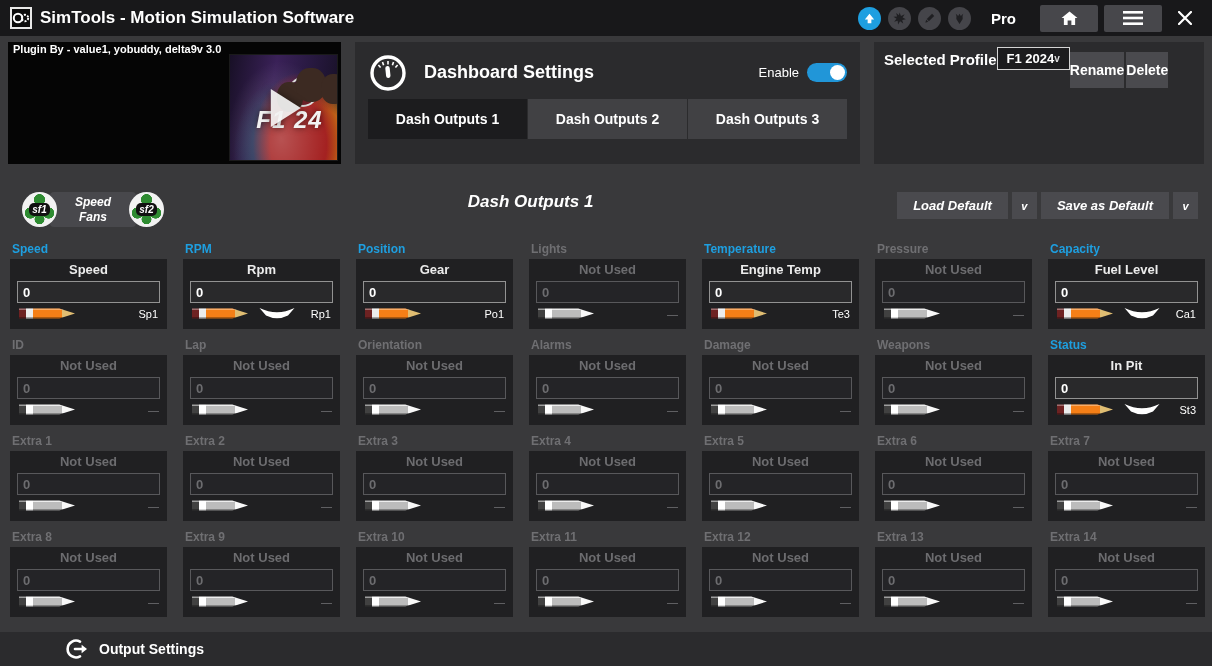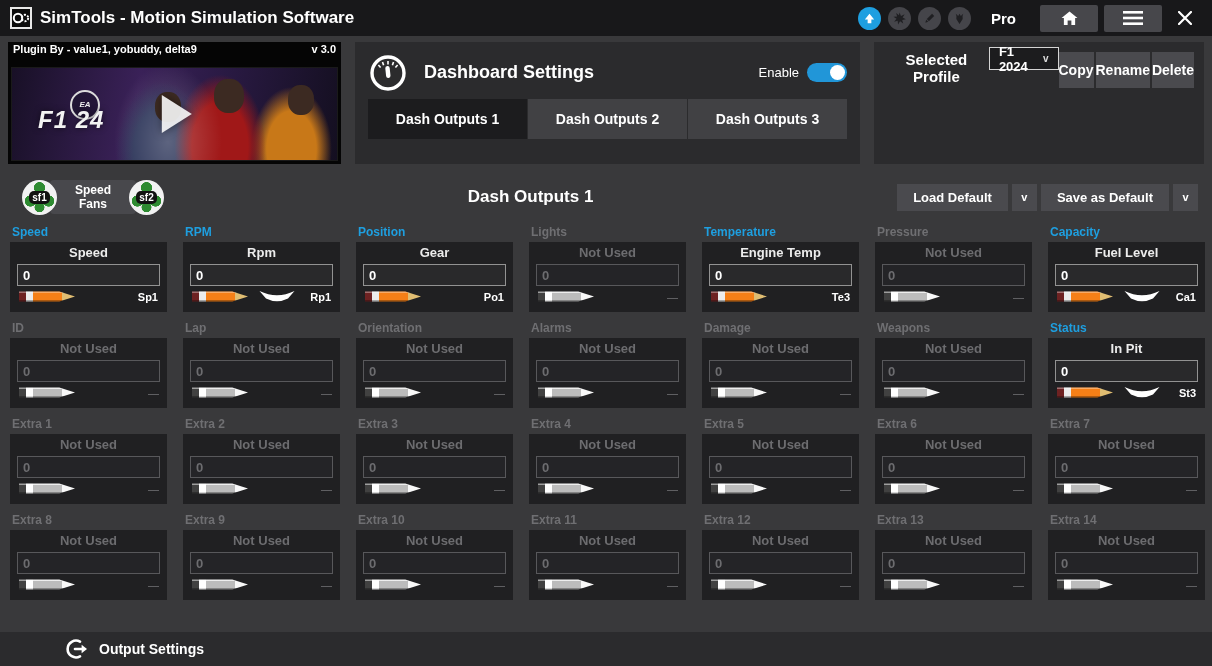--- a/index.html
+++ b/index.html
@@ -17,21 +17,21 @@
   .tb-spacer { flex:1; }
   .circle-btn { width:23px; height:23px; border-radius:50%; background:#45454a; display:flex; align-items:center; justify-content:center; margin-left:7px; flex:none; }
   .circle-btn.blue { background:#1e9fe0; }
   .pro-label { font-size:15px; font-weight:bold; margin:0 18px 0 20px; }
   .win-btn { width:58px; height:27px; background:#47474b; border-radius:2px; display:flex; align-items:center; justify-content:center; margin-left:6px; cursor:pointer; }
   .close-btn { width:34px; height:27px; display:flex; align-items:center; justify-content:center; margin-left:6px; }
   
   .content { flex:1; padding:6px 8px 0; display:flex; flex-direction:column; }
   .top-row { display:flex; gap:14px; height:122px; flex:none; }
   
-  .plugin-panel { width:333px; background:#050505; display:flex; flex-direction:column; flex:none; }
+  .plugin-panel { width:333px; background:#050505; display:flex; flex:none; }
   .plugin-head { display:flex; justify-content:space-between; font-size:11px; font-weight:bold; color:#fff; padding:1px 5px 0; }
   .video { flex:1; margin:12px 3px 3px; position:relative; overflow:hidden; border:1px solid #1a1a1a;
     background:
       radial-gradient(90px 130px at 48% 80%, rgba(255,255,255,.25), transparent 60%),
       radial-gradient(70px 110px at 64% 85%, #a01818 0 40%, transparent 65%),
       radial-gradient(65px 100px at 86% 88%, #c87818 0 38%, transparent 62%),
       radial-gradient(70px 110px at 46% 92%, #273055 0 40%, transparent 65%),
       linear-gradient(100deg, #181026 0%, #3a2158 38%, #2a1a44 62%, #140f20 100%); }
   .driver-head { position:absolute; width:26px; height:30px; border-radius:45%; background:#3c2a22; }
   .f1-logo { position:absolute; left:26px; bottom:26px; font-style:italic; font-weight:bold; font-size:24px; color:#f2f2f2; letter-spacing:1px; text-shadow:0 0 6px rgba(0,0,0,.6); }
@@ -51,21 +51,21 @@
   .tab:last-child { border-right:none; }
   .tab.active { background:#1c1c1e; }
   
   .profile-panel { width:330px; background:#2b2b2d; padding:5px 10px; flex:none; display:flex; }
   .profile-title { text-align:center; font-size:15px; font-weight:bold; padding:4px 0 7px; }
   .select { height:23px; border:1px solid #d4d4d4; background:#1c1c1e; display:flex; align-items:center; padding:0 9px; font-size:13px; font-weight:bold; cursor:pointer; }
   .select-arrow { margin-left:auto; font-size:10px; font-weight:bold; color:#ddd; }
   .profile-btns { display:flex; gap:2px; margin-top:5px; height:36px; }
   .pbtn { flex:1; background:#4a4a4e; color:#fff; font-size:14px; font-weight:bold; display:flex; align-items:center; justify-content:center; cursor:pointer; }
   
-  .subheader { display:flex; align-items:center; height:44px; margin-top:11px; flex:none; }
+  .subheader { display:flex; align-items:flex-start; height:44px; margin-top:28px; flex:none;font-style:italic; }
   .fans { display:flex; align-items:center; margin-left:14px; }
   .fan { width:35px; height:35px; border-radius:50%; position:relative; z-index:2; flex:none;
     background:
       radial-gradient(9px 9px at 50% 22%, #2e8b31 0 60%, transparent 65%),
       radial-gradient(9px 9px at 24% 60%, #2e8b31 0 60%, transparent 65%),
       radial-gradient(9px 9px at 76% 60%, #2e8b31 0 60%, transparent 65%),
       radial-gradient(8px 8px at 50% 78%, #2e8b31 0 60%, transparent 65%),
       #f2f2f2;
     display:flex; align-items:center; justify-content:center; }
   .fan-tag { background:#111; color:#fff; font-size:10px; font-weight:bold; border-radius:5px; padding:1px 3px; }
@@ -84,21 +84,21 @@
   .card-input { width:100%; height:22px; background:#29292b; border:1px solid #929292; color:#fff; font-size:13px; font-weight:bold; padding:0 5px; font-family:inherit; }
   .cell.disabled .card-input { border-color:#58585b; color:#6c6c6f; background:#242427; }
   .card-foot { display:flex; align-items:center; justify-content:space-between; height:21px; padding:0 2px; }
   .pencil { width:56px; height:13px; flex:none;
     clip-path:polygon(0 12%, 72% 12%, 100% 50%, 72% 88%, 0 88%);
     background:linear-gradient(180deg, rgba(255,255,255,.35) 0 22%, rgba(0,0,0,0) 22% 75%, rgba(0,0,0,.3) 75% 100%),
       linear-gradient(90deg,#6e2222 0 12%,#ececec 12% 25%,#f57f17 25% 76%,#e0bd72 76% 100%); }
   .cell.disabled .pencil { filter:grayscale(1) brightness(1.3); }
   .gauge-widget { width:38px; height:13px; flex:none; }
   .gauge-widget.hidden { visibility:hidden; }
-  .tag { font-size:11px; font-weight:bold; color:#fff; min-width:26px; text-align:right; }
+  .tag { font-size:11px; font-weight:normal; color:#fff; min-width:26px; text-align:right; }
   .cell.disabled .tag { color:#737376; font-weight:normal; letter-spacing:-1px; }
   
   .footer { height:34px; background:#2b2b2d; display:flex; align-items:center; padding-left:66px; gap:11px; flex:none; margin-top:auto;text-align:right; }
   .footer-label { font-size:14px; font-weight:bold; }
 </style>
 </head>
 <body>
 
 <div class="titlebar">
   <svg class="app-icon" viewBox="0 0 22 22">
@@ -198,21 +198,20 @@
       </div>
     </div>
 
     <div class="profile-panel">
       <div class="profile-title">Selected Profile</div>
       <div class="select">
         <span>F1 2024</span>
         <span class="select-arrow">v</span>
       </div>
       <div class="profile-btns">
-        <div class="pbtn">Copy</div>
         <div class="pbtn">Rename</div>
         <div class="pbtn">Delete</div>
       </div>
     </div>
   </div>
 
   <div class="subheader">
     <div class="fans">
       <div class="fan">
           <span class="fan-tag">sf1</span>

